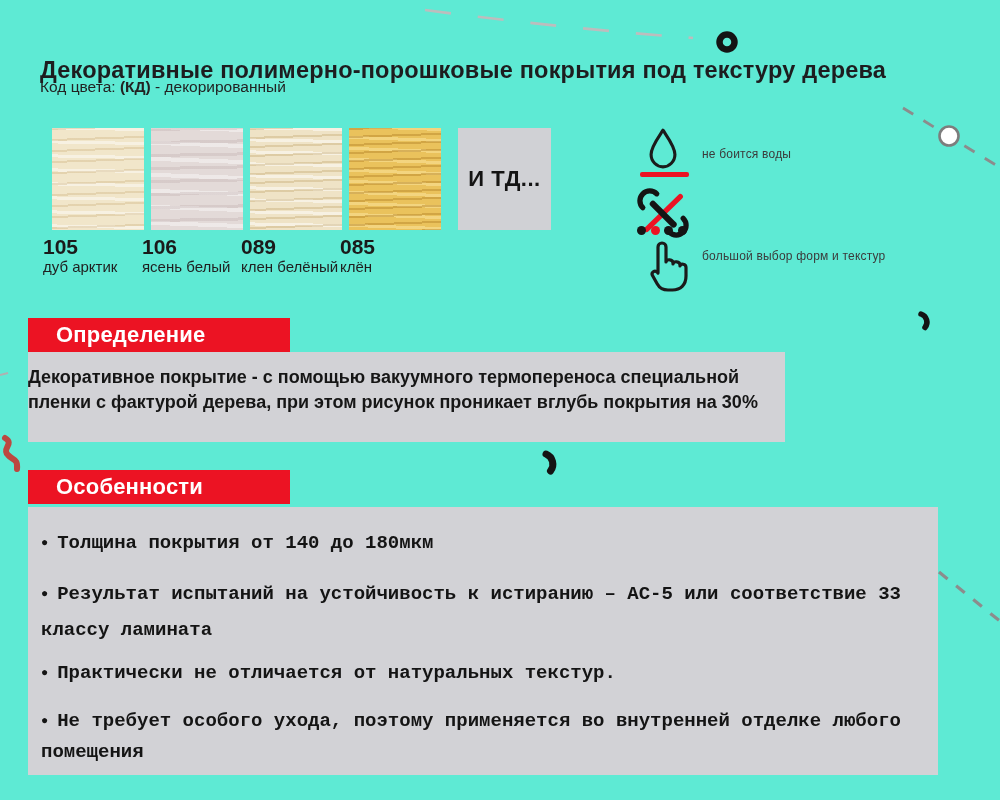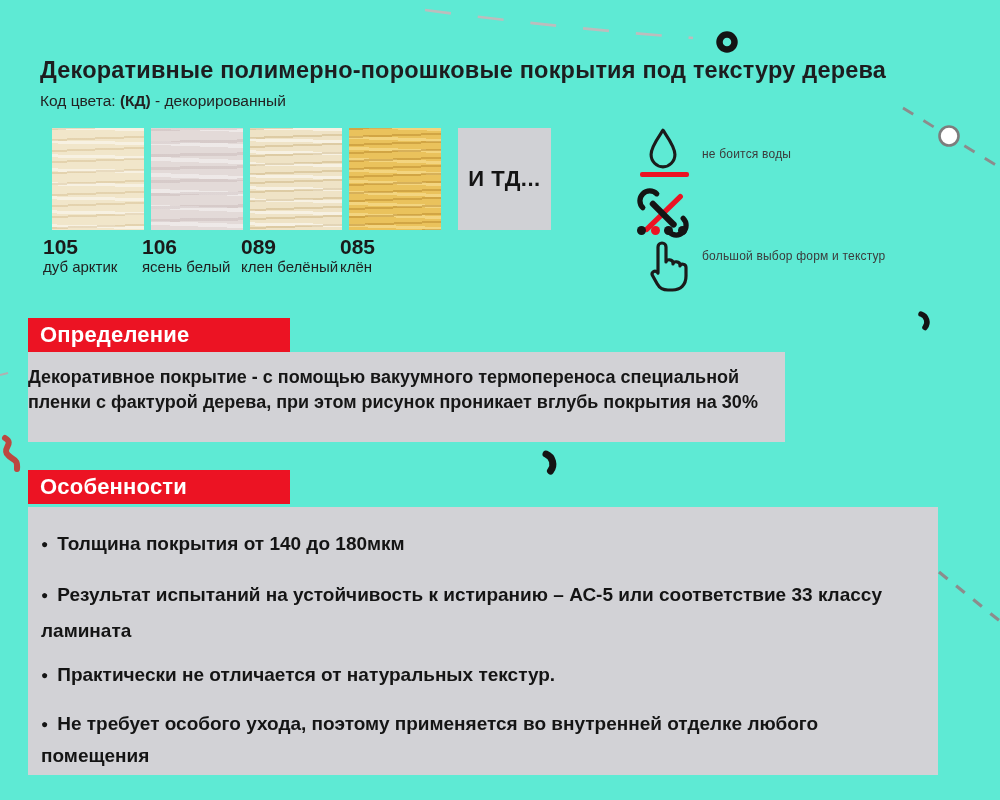--- a/index.html
+++ b/index.html
@@ -6,21 +6,21 @@
   html,body { background:#fff; }
   .canvas{
     position:relative; width:1000px; height:800px; overflow:hidden;
     background:#5eead4; font-family:"Liberation Sans", sans-serif; color:#1d1d1f;
   }
   svg.deco{ position:absolute; inset:0; width:1000px; height:800px; pointer-events:none; }
 
   
   .title{ position:absolute; left:40px; top:57px; width:920px;
           font-size:23.5px; font-weight:bold; letter-spacing:.2px; color:#1d1d1f; }
-  .subtitle{ position:absolute; left:40px; top:92px; font-size:15.5px; color:#222; }
+  .subtitle{ position:absolute; left:40px; top:78px; font-size:15.5px; color:#222; }
   .subtitle b{ font-weight:bold; }
 
   
   .swatch{ position:absolute; top:128px; width:92px; height:102px; }
   .sw1{ left:52px;  background:
         repeating-linear-gradient(178deg, rgba(197,166,110,.30) 0 2px, rgba(0,0,0,0) 2px 11px),
         repeating-linear-gradient(181deg, rgba(255,255,255,.45) 0 3px, rgba(0,0,0,0) 3px 14px),
         #F1E6CA; }
   .sw2{ left:151px; background:
         repeating-linear-gradient(179deg, rgba(183,163,163,.28) 0 3px, rgba(0,0,0,0) 3px 13px),
@@ -49,26 +49,26 @@
   .icon-abs{ position:absolute; }
   .drop-underline{ position:absolute; left:640px; top:172px; width:49px; height:5px;
                    background:#EC1323; border-radius:2px; }
   .dots-row{ position:absolute; left:637px; top:226px; display:flex; gap:4.5px; }
   .dots-row .dot{ width:9px; height:9px; border-radius:50%; background:#151515; }
   .dots-row .dot.red{ background:#EC1323; }
 
   
   .sec-head{ position:absolute; left:28px; width:262px; height:34px; background:#EC1323;
              color:#fff; font-size:22px; font-weight:bold; line-height:34px;
-             padding-left:12px; letter-spacing:.2px; }
+             padding-left:28px; letter-spacing:.2px; }
   .h-def{ top:318px; } .h-feat{ top:470px; }
   .panel{ position:absolute; left:28px; background:#D2D2D6; color:#161616; }
   .p-def{ top:352px; width:757px; height:90px; padding:13px 16px 0 0;
           font-size:18px; font-weight:bold; line-height:25px; }
-  .p-feat{ top:507px; width:910px; height:268px; padding:21px 18px 0 13px; }
+  .p-feat{ top:507px; width:910px; height:268px; padding:21px 18px 0 13px;font-family:Liberation Mono, monospace; }
   .bullets .bullet{ font-size:19px; font-weight:bold; line-height:31px; color:#141414;
                     margin-bottom:17px; max-width:880px; }
   .bullets .bullet::before{ content:"●"; font-size:12px; vertical-align:2px; margin-right:9px; }
   .bullets .bullet.loose{ line-height:36px; margin-bottom:10px; }
 </style>
 </head>
 <body>
 
 <div class="canvas">
 

